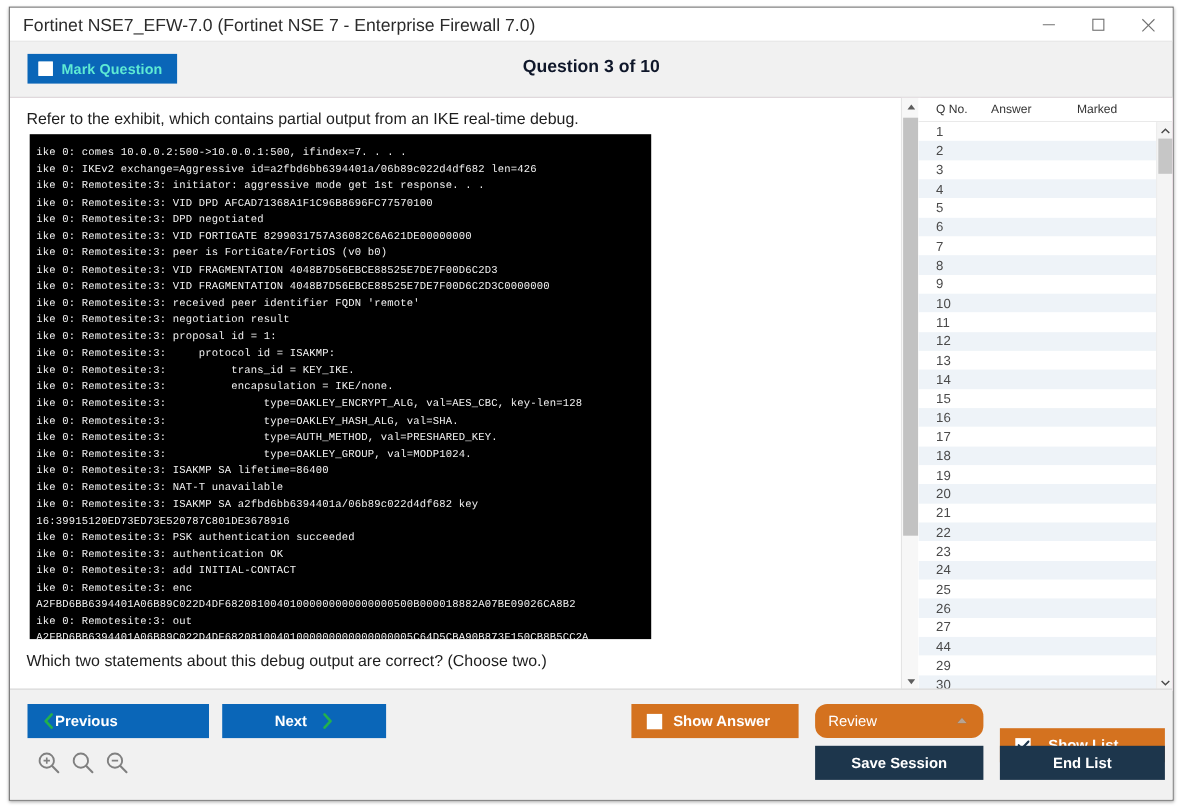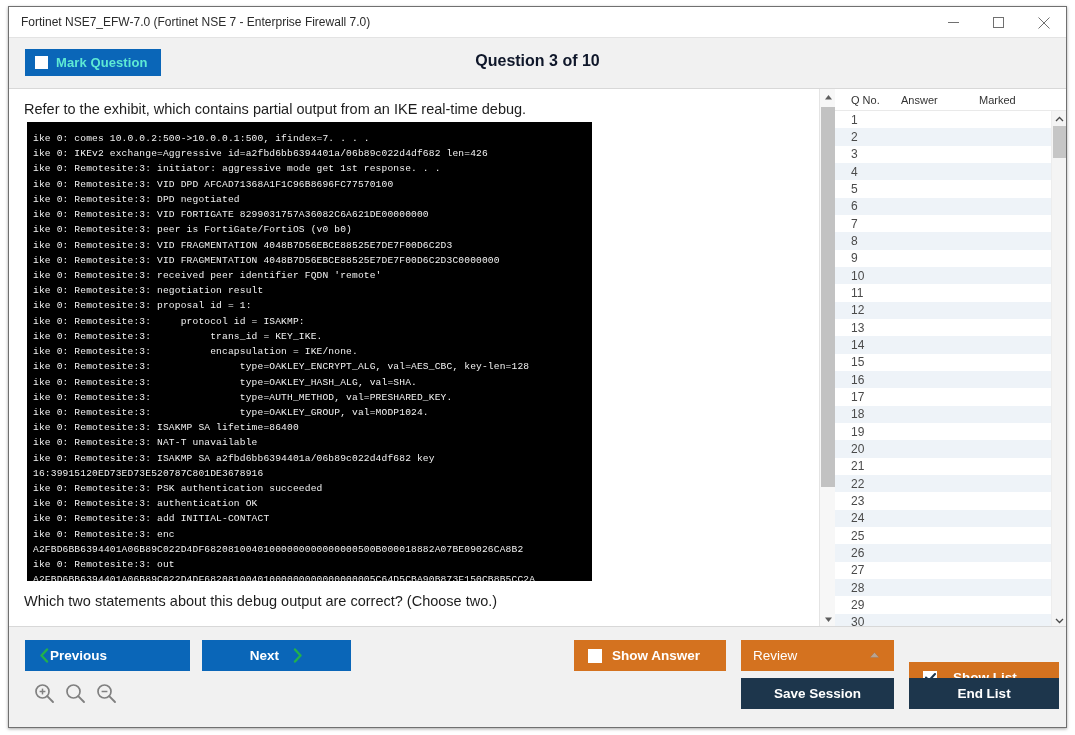--- a/index.html
+++ b/index.html
@@ -23,21 +23,21 @@
 
   
   .titlebar {
     position: absolute; left: 0; top: 0;
     width: 100%; height: 31px;
     background: #ffffff;
     border-bottom: 1px solid #e3e3e3;
   }
   .titlebar-text {
     position: absolute; left: 12px; top: 8px;
-    font-size: 12px; color: #2b2b2b;
+    font-size: 16px; color: #2b2b2b;
     white-space: nowrap;
   }
   .wincontrols {
     position: absolute; right: 0; top: 0;
     height: 31px; display: flex;
   }
   .wincontrol {
     width: 45px; height: 31px;
     display: flex; align-items: center; justify-content: center;
   }
@@ -203,21 +203,21 @@
     font-size: 13.5px; font-weight: bold; color: #ffffff;
     font-family: "Liberation Sans", sans-serif;
   }
   .btn-blue { background: #0a66b8; }
   .btn-orange { background: #d4721f; }
   .btn-navy { background: #1d364c; }
 
   #btn-previous { left: 16px;  top: 13px; width: 165px; height: 31px; justify-content: flex-start; padding-left: 14px; gap: 0; }
   #btn-next     { left: 193px; top: 13px; width: 149px; height: 31px; justify-content: center; gap: 13px; }
   #btn-showanswer { left: 565px; top: 13px; width: 152px; height: 31px; justify-content: flex-start; padding-left: 14px; gap: 10px; }
-  #btn-review     { left: 732px; top: 13px; width: 153px; height: 31px; justify-content: flex-start; padding-left: 12px; font-weight: normal; }
+  #btn-review     { left: 732px; top: 13px; width: 153px; height: 31px; justify-content: flex-start; padding-left: 12px; font-weight: normal; border-radius: 11px; }
   #btn-showlist   { left: 900px; top: 13px; width: 150px; height: 31px; justify-content: flex-start; padding-left: 14px; gap: 16px; margin-top: 22px; }
   #btn-savesession { left: 732px; top: 51px; width: 153px; height: 31px; justify-content: center; }
   #btn-endexam     { left: 900px; top: 51px; width: 150px; height: 31px; justify-content: center; }
 
   .chk-box {
     width: 14px; height: 14px; background: #ffffff;
     display: flex; align-items: center; justify-content: center;
     flex: 0 0 auto;
   }
   .chk-box svg { display: block; }
@@ -456,21 +456,21 @@
             <span class="cell qno">26</span>
             <span class="cell ans"></span>
             <span class="cell mrk"></span>
           </div>
           <div class="qrow">
             <span class="cell qno">27</span>
             <span class="cell ans"></span>
             <span class="cell mrk"></span>
           </div>
           <div class="qrow alt">
-            <span class="cell qno">28</span>
+            <span class="cell qno">44</span>
             <span class="cell ans"></span>
             <span class="cell mrk"></span>
           </div>
           <div class="qrow">
             <span class="cell qno">29</span>
             <span class="cell ans"></span>
             <span class="cell mrk"></span>
           </div>
           <div class="qrow alt">
             <span class="cell qno">30</span>

